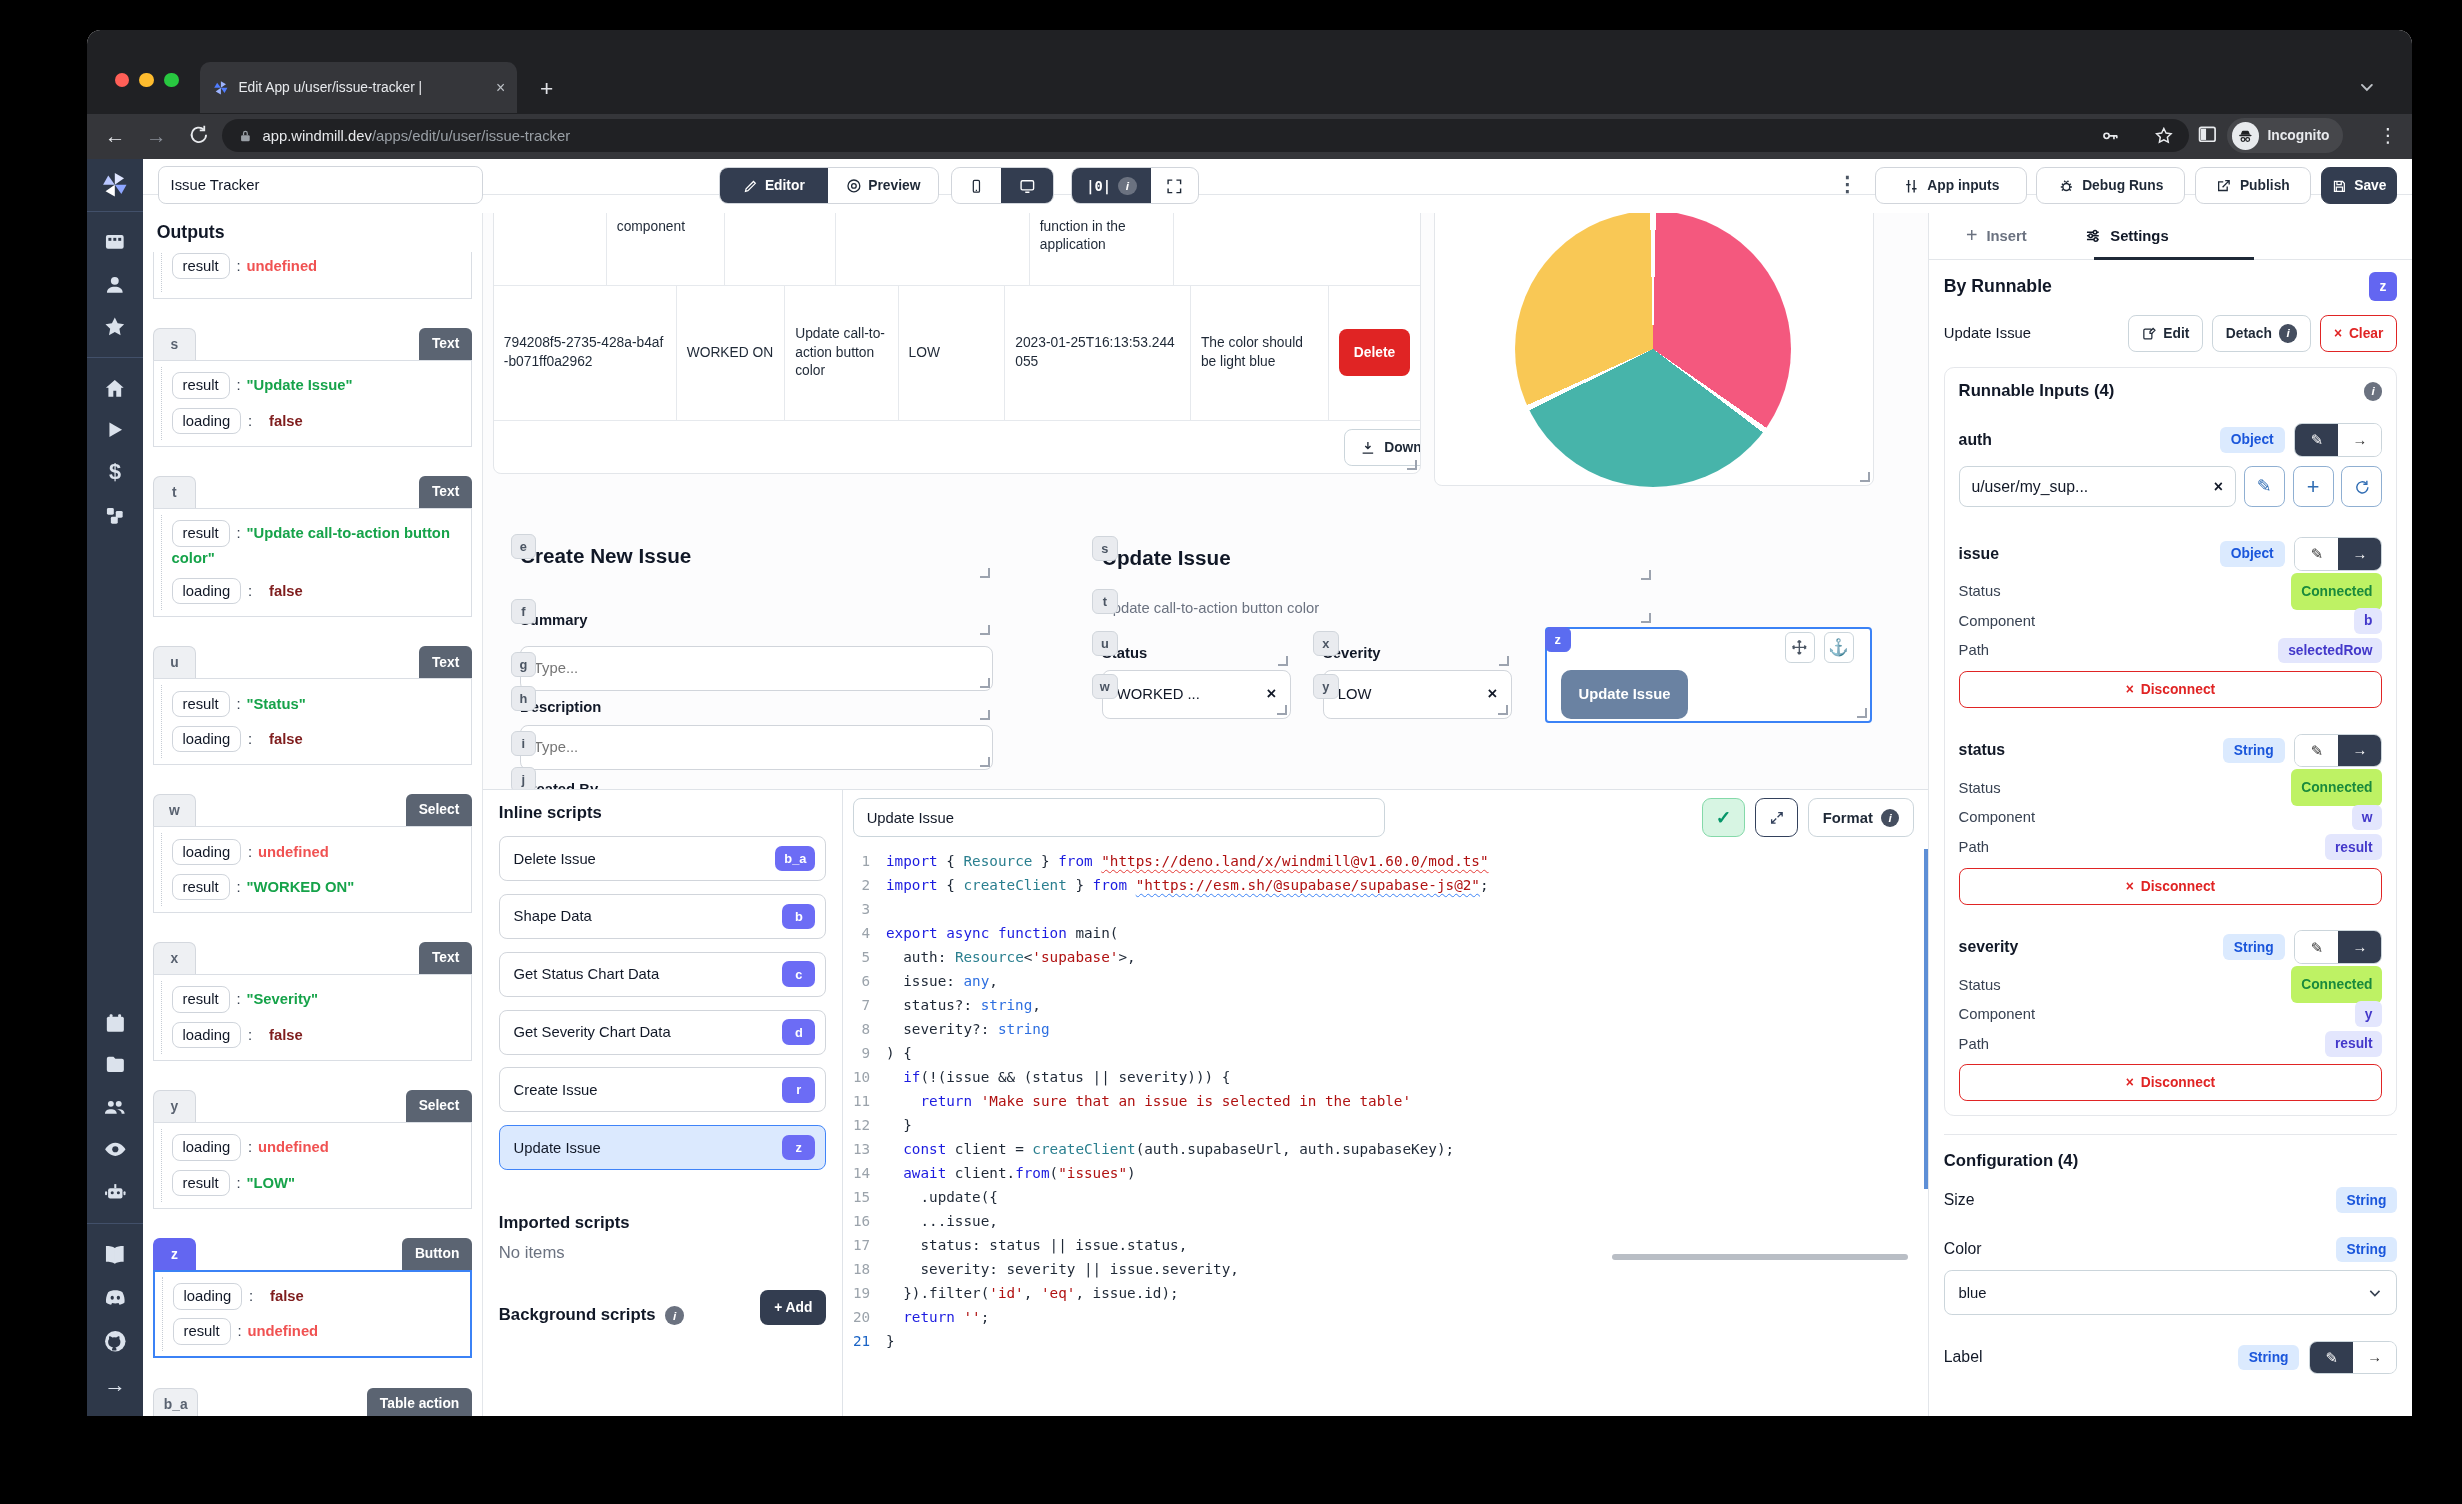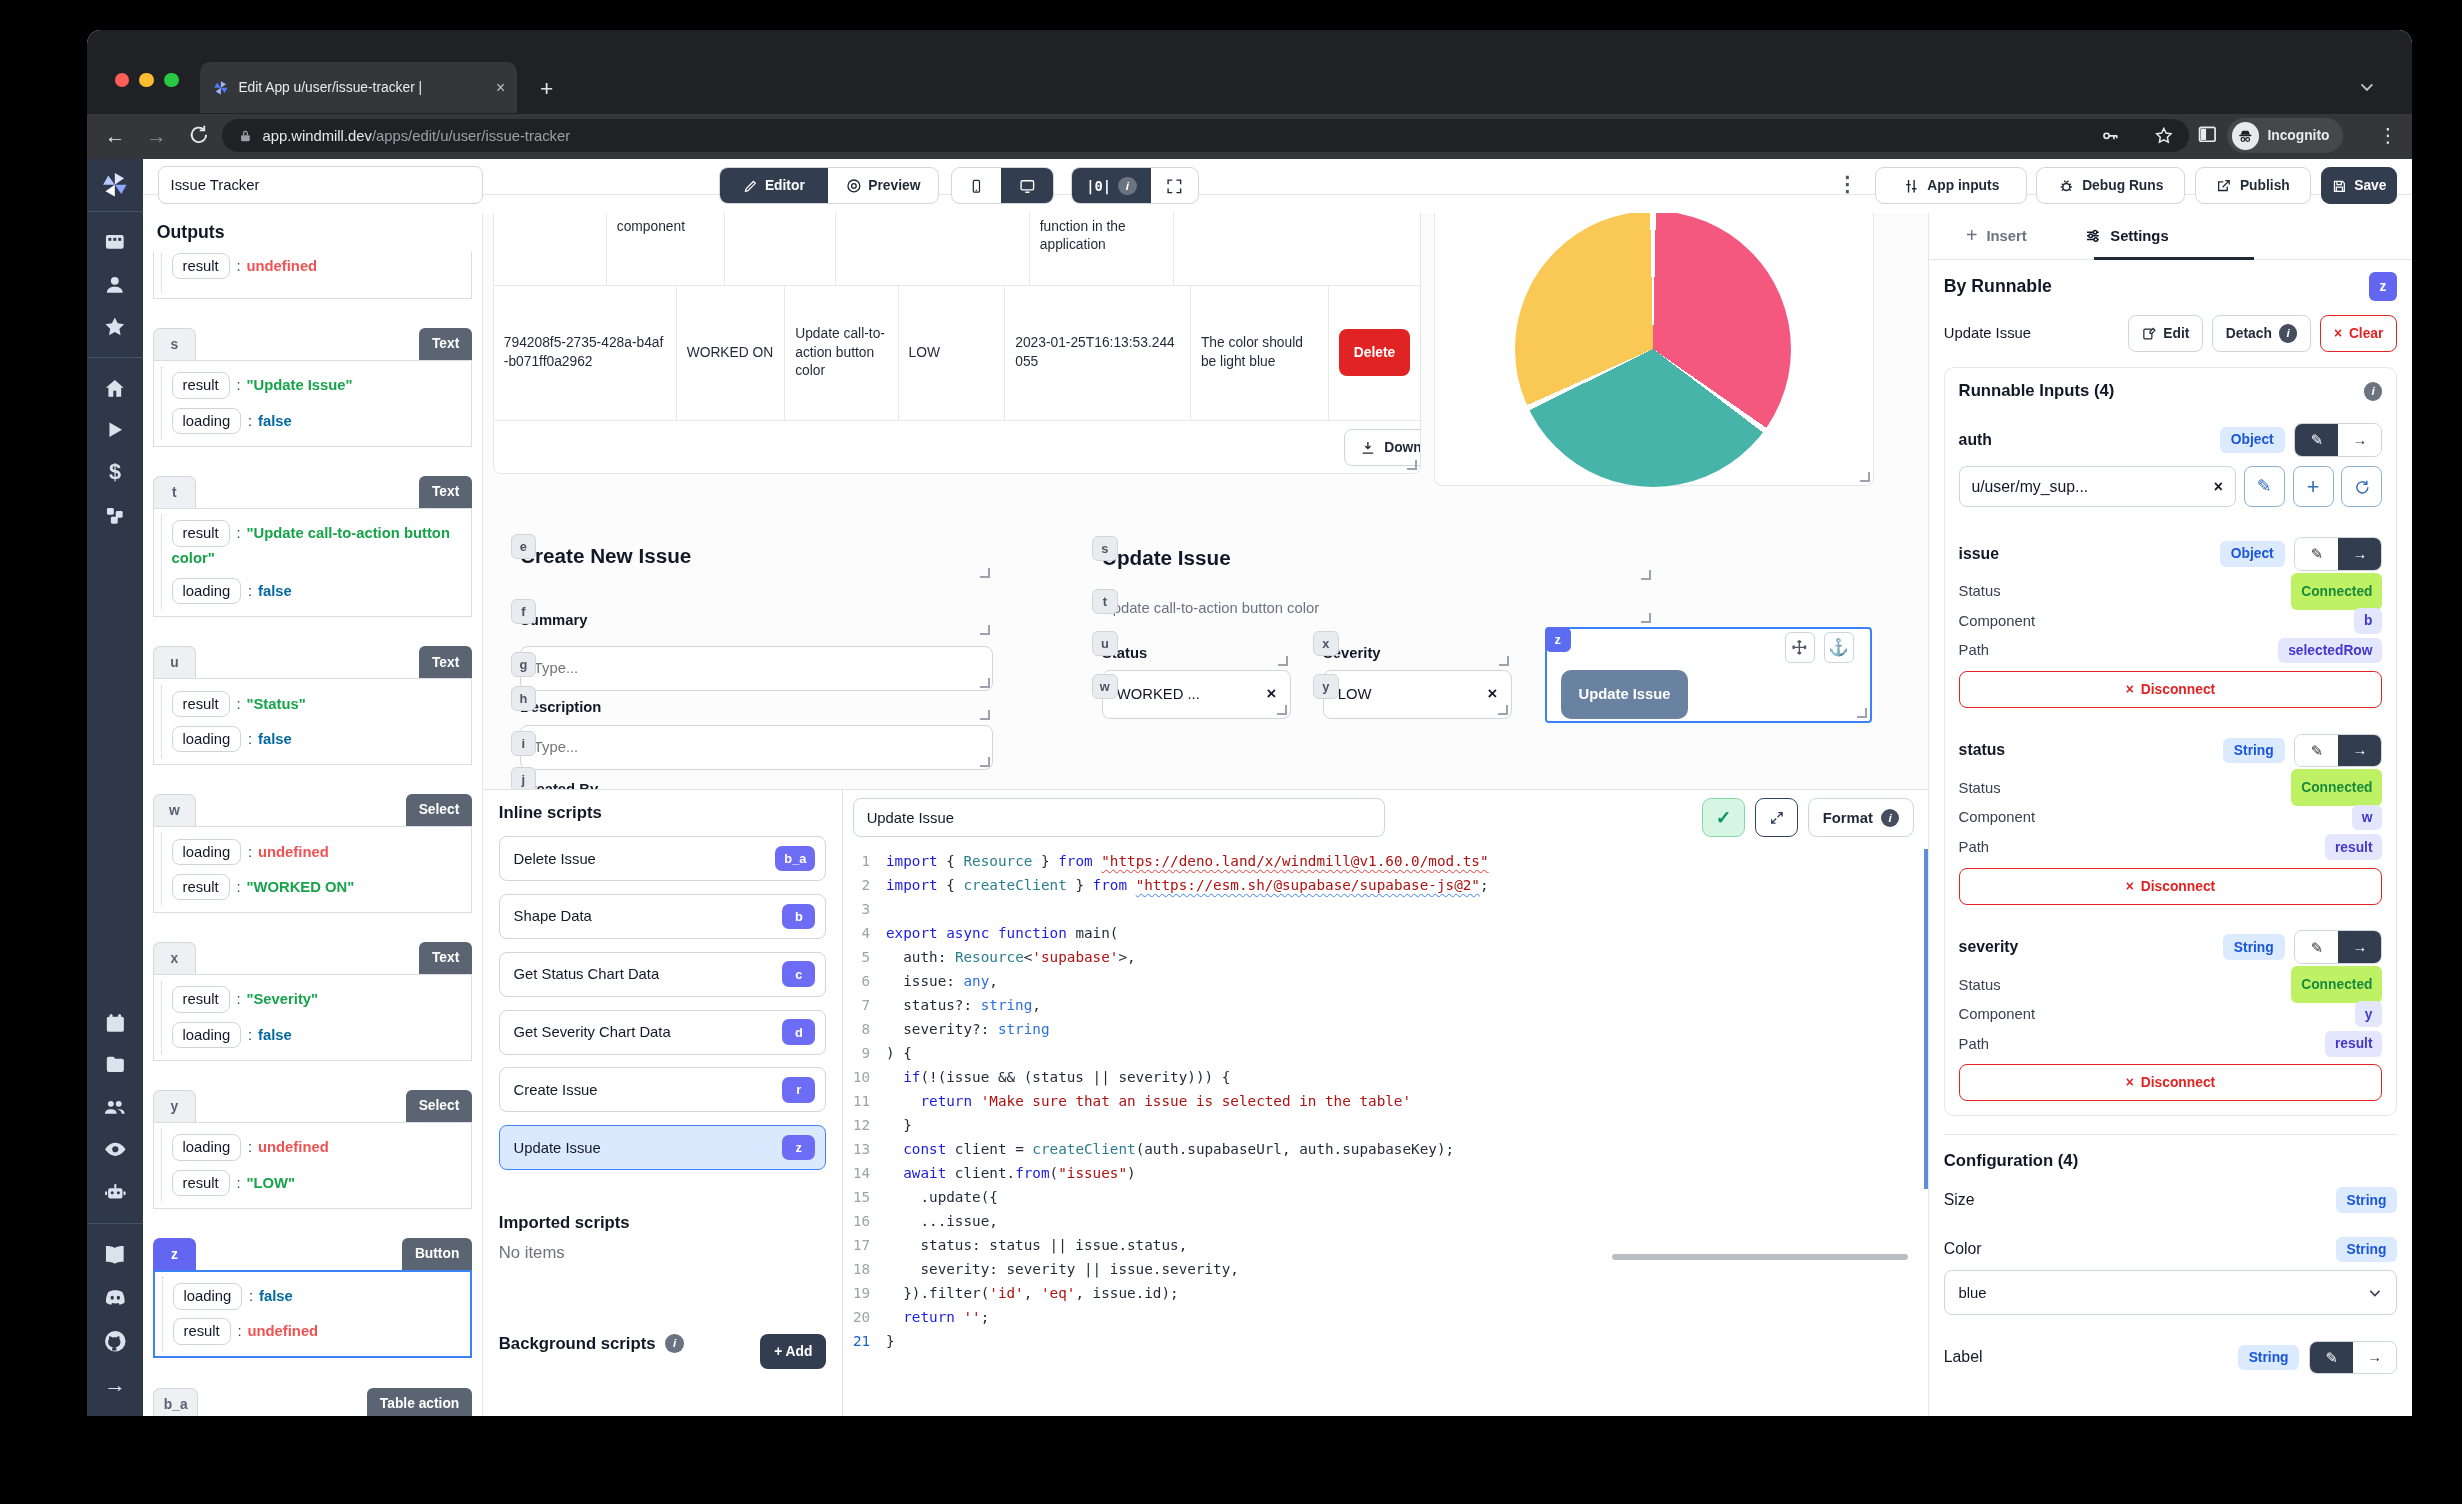--- a/index.html
+++ b/index.html
@@ -60,21 +60,21 @@
   .chip.blue { background:#6366f1; border-color:#6366f1; color:#fff; }
   .otag { height:31.5px; padding:0 12.8px; background:#5b6472; color:#fff; font-size:13.8px; font-weight:700; border-radius:5.9px 5.9px 0 0; display:flex; align-items:center; }
   .obody { border:1px solid #dadee4; background:#fff; padding:11.8px 13.8px 11.8px 17.7px; position:relative; }
   .obody.sel { border:2px solid #3b82f6; }
   .obody::before { content:""; position:absolute; left:6.9px; top:5.9px; bottom:5.9px; border-left:1px dotted #c6ccd4; }
   .orow { margin-bottom:8.9px; font-size:14.8px; line-height:1.5; }
   .orow:last-child { margin-bottom:0; }
   .kpill { display:inline-block; border:1px solid #cfd4db; border-radius:7.9px; padding:1px 9.9px; background:#fff; color:#111827; }
   .ocolon { color:#374151; margin:0 5.9px 0 6.9px; }
   .out-val { font-weight:700; }
-  .v-green { color:#16a34a; } .v-blue { color:#0369a1; } .v-red { color:#f05252; }
+  .v-green { color:#16a34a; } .v-blue { color:#7f1d1d;margin-left:11px; } .v-red { color:#f05252; }
 
   
   .centercol { flex:1; display:flex; flex-direction:column; min-width:0; }
   .canvas { height:576px; position:relative; overflow:hidden; background:#fcfcfd; }
 
   
   .card { position:absolute; background:#fff; border:1px solid #e3e6ea; border-radius:7.9px; }
   .rz::after { content:""; position:absolute; right:3px; bottom:3px; width:7.9px; height:7.9px; border-right:2px solid #9ca3af; border-bottom:2px solid #9ca3af; }
   .trow { display:flex; border-bottom:1px solid #e6e9ed; }
   .tcell { border-right:1px solid #e6e9ed; padding:7.9px 9.9px; font-size:13.8px; color:#1f2937; line-height:1.35; overflow:hidden; }
@@ -644,21 +644,21 @@
               <div class="scitem">
                   <span>Create Issue</span>
                   <span class="scbadge">r</span>
                 </div>
               <div class="scitem sel">
                   <span>Update Issue</span>
                   <span class="scbadge">z</span>
                 </div>
               <div class="sctitle" style="margin-top:43px">Imported scripts</div>
               <div class="noitems">No items</div>
-              <div style="display:flex;align-items:flex-start;margin-top:71px;gap:9.9px">
+              <div style="display:flex;align-items:flex-end;margin-top:27px;gap:9.9px">
                 <span class="sctitle">Background scripts</span>
                 <span class="infodot">i</span>
                 <span style="flex:1"></span>
                 <button class="addbtn">+ Add</button>
               </div>
             </div>
 
             <div class="codecol">
               <div class="cehead">
                 <input class="cename" readonly="" value="Update Issue" style="">

